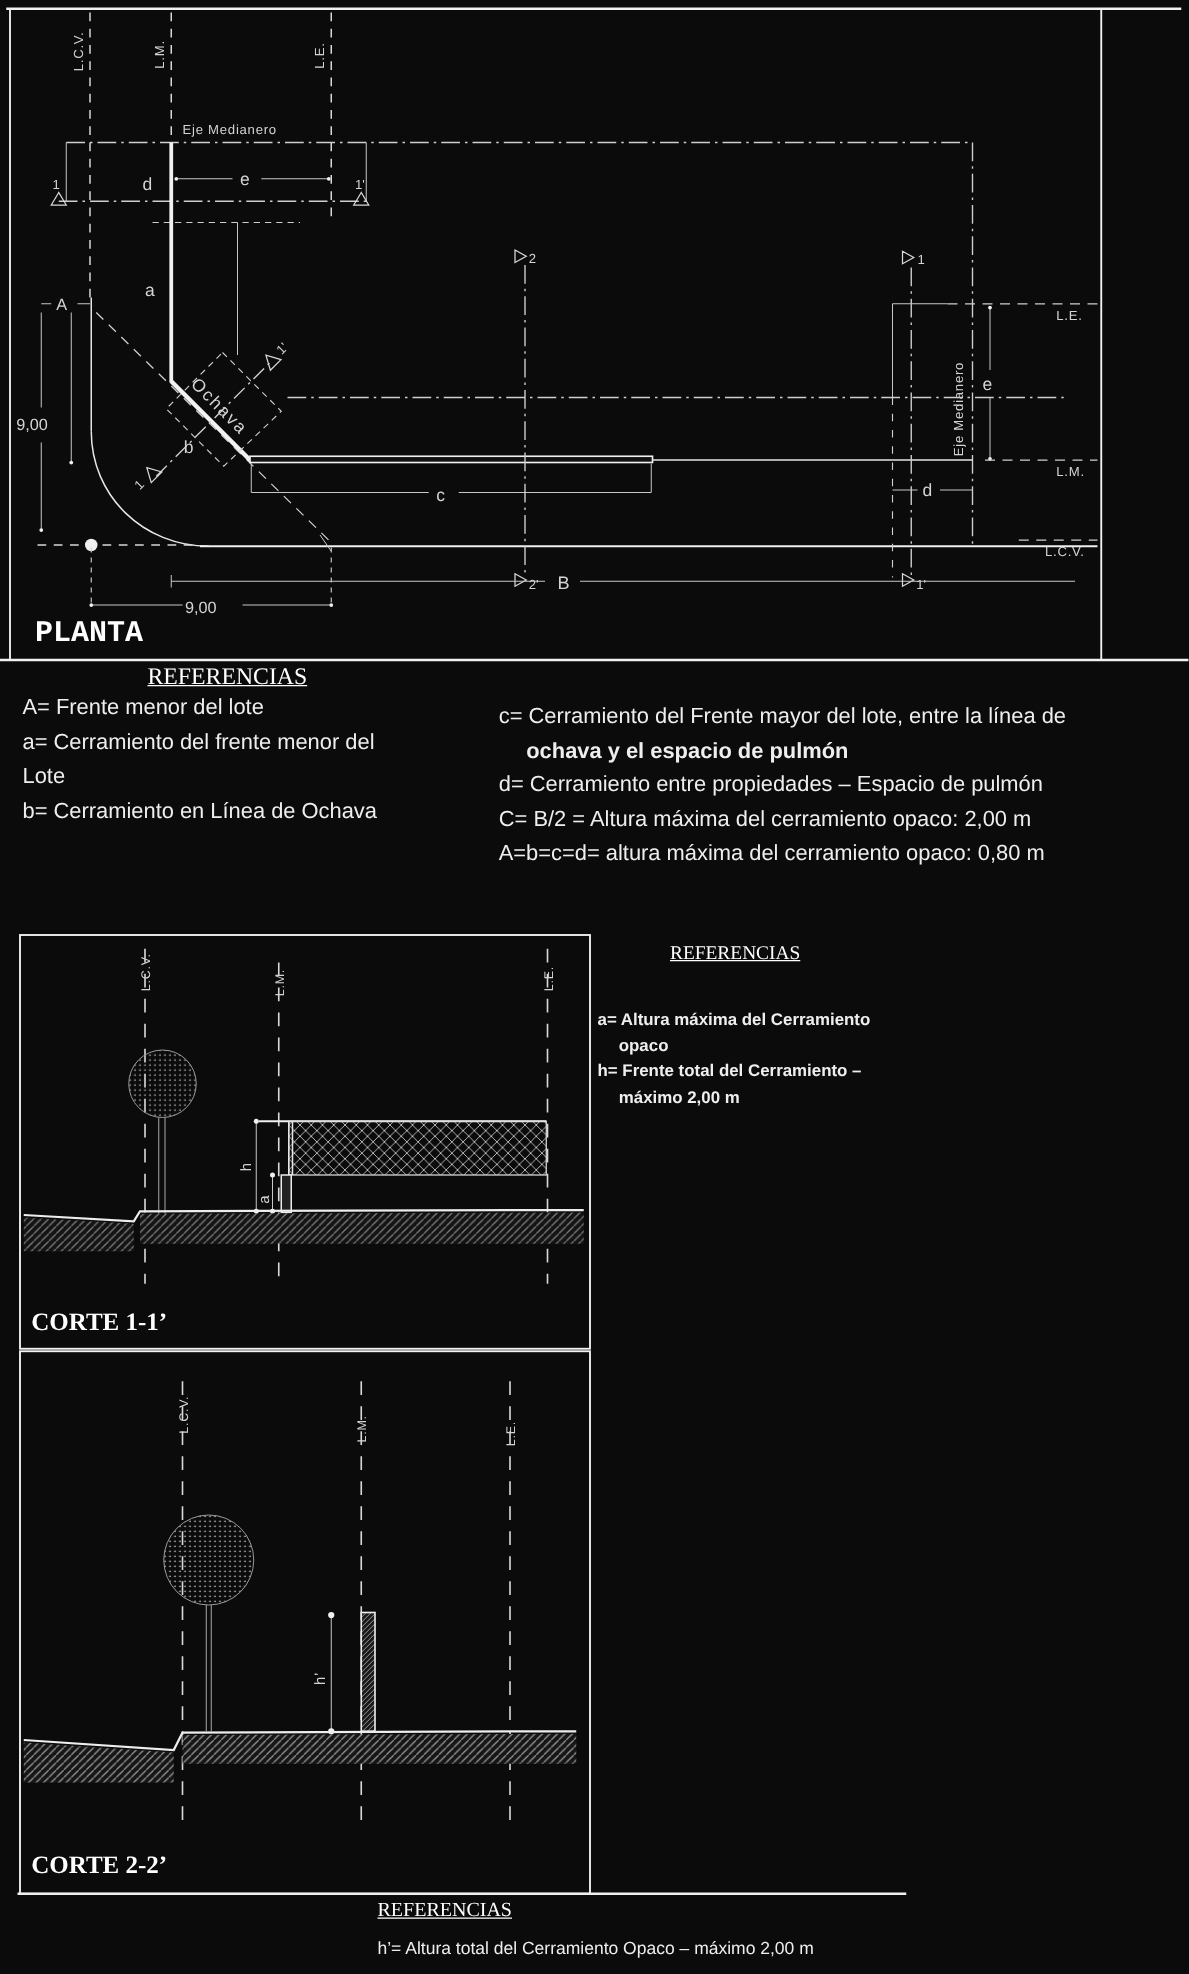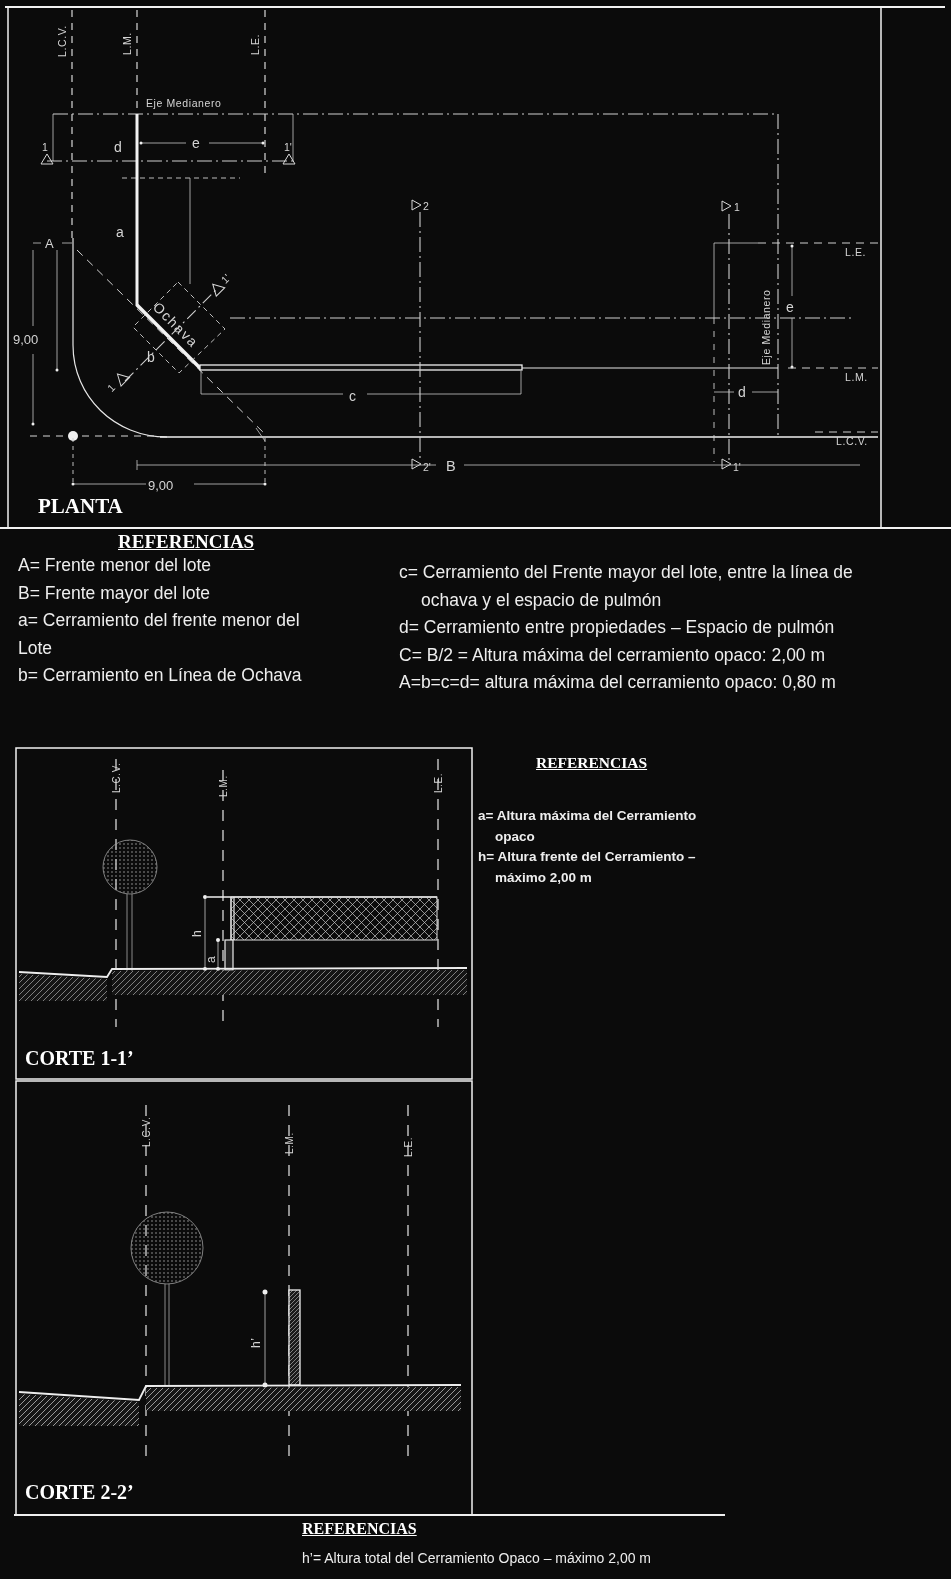--- a/index.html
+++ b/index.html
@@ -21,23 +21,23 @@
   .dim{stroke:#c8c8c8;stroke-width:.8;fill:none;}
   .solid{stroke:#e6e6e6;stroke-width:1.2;fill:none;}
   .street{stroke:#f0f0f0;stroke-width:1.6;fill:none;}
   .wall{stroke:#f2f2f2;stroke-width:3;fill:none;}
   .wallr{fill:#111;stroke:#f0f0f0;stroke-width:1.3;}
   .tri{fill:none;stroke:#d8d8d8;stroke-width:1;}
   .dot{fill:#f0f0f0;}
   .cdash{stroke:#d8d8d8;stroke-width:1.3;stroke-dasharray:11 9;fill:none;}
   .ground{stroke:#ededed;stroke-width:1.8;fill:none;}
   .serifT{font-family:"Liberation Serif",serif;font-weight:bold;color:#ffffff;}
-  .refhead{font-family:"Liberation Serif",serif;font-weight:bold;text-decoration:underline;color:#ffffff;}
+  .refhead{font-family:"Liberation Serif",serif;font-weight:normal;text-decoration:underline;color:#ffffff;}
   .refline{white-space:nowrap;color:#eeeeee;}
-  .indent22{padding-left:22px;}
+  .indent22{padding-left:22px;font-weight:bold;}
   .indent17{padding-left:17px;}
 </style>
 </head>
 <body>
 
 <div id="page">
 
   <svg class="abs" style="left:0;top:0" width="951" height="532" viewBox="0 0 951 532">
 
     <line class="frame" x1="5" y1="7" x2="945" y2="7"></line>
@@ -155,27 +155,26 @@
     <line class="dim" x1="62" y1="243" x2="72" y2="243"></line>
     <text class="num" x="45" y="248">A</text>
     <line class="dim" x1="57" y1="250" x2="57" y2="370"></line>
     <circle class="dot" cx="57" cy="370" r="1.5"></circle>
     <line class="dim" x1="33" y1="250" x2="33" y2="326"></line>
     <line class="dim" x1="33" y1="354" x2="33" y2="424"></line>
     <circle class="dot" cx="33" cy="424" r="1.5"></circle>
     <text class="num" x="13" y="344">9,00</text>
   </svg>
 
-  <div class="abs serifT" style="left:38px;top:494px;font-size:21px;">PLANTA</div>
+  <div class="abs serifT" style="left:28px;top:494px;font-size:24px;font-family:Liberation Mono, monospace;">PLANTA</div>
 
   <div class="abs refhead" style="left:118px;top:531px;font-size:19px;">REFERENCIAS</div>
 
   <div class="abs" style="left:18px;top:552px;font-size:17.5px;line-height:27.5px;">
     <div class="refline">A= Frente menor del lote</div>
-    <div class="refline">B= Frente mayor del lote</div>
     <div class="refline">a= Cerramiento del frente menor del</div>
     <div class="refline">Lote</div>
     <div class="refline">b= Cerramiento en Línea de Ochava</div>
   </div>
 
   <div class="abs" style="left:399px;top:527px;font-size:17.5px;line-height:27.5px;margin-top:32px;">
     <div class="refline">c= Cerramiento del Frente mayor del lote, entre la línea de</div>
     <div class="refline indent22">ochava y el espacio de pulmón</div>
     <div class="refline">d= Cerramiento entre propiedades – Espacio de pulmón</div>
     <div class="refline">C= B/2 = Altura máxima del cerramiento opaco: 2,00 m</div>
@@ -226,21 +225,21 @@
     <polygon points="4,227 92,232 92,254 4,254" fill="url(#earth1)"></polygon>
     <polygon points="97,224 452,223 452,248 97,248" fill="url(#earth1)"></polygon>
   </svg>
 
   <div class="abs serifT" style="left:25px;top:1047px;font-size:20px;text-align:right;">CORTE 1-1’</div>
 
   <div class="abs refhead" style="left:536px;top:754px;font-size:15.5px;">REFERENCIAS</div>
   <div class="abs" style="left:478px;top:806px;font-size:13.5px;line-height:20.5px;font-weight:bold;">
     <div class="refline">a= Altura máxima del Cerramiento</div>
     <div class="refline indent17">opaco</div>
-    <div class="refline">h= Altura frente del Cerramiento –</div>
+    <div class="refline">h= Frente total del Cerramiento –</div>
     <div class="refline indent17">máximo 2,00 m</div>
   </div>
 
   <svg class="abs" style="left:15px;top:1080px" width="458" height="436" viewBox="0 0 458 436">
     <defs>
       <pattern id="dots2" width="4" height="4" patternUnits="userSpaceOnUse">
         <circle cx="1" cy="1" r="0.7" fill="#b5b5b5"></circle>
       </pattern>
       <pattern id="earth2" width="6" height="6" patternUnits="userSpaceOnUse">
         <rect width="6" height="6" fill="#161616"></rect>

